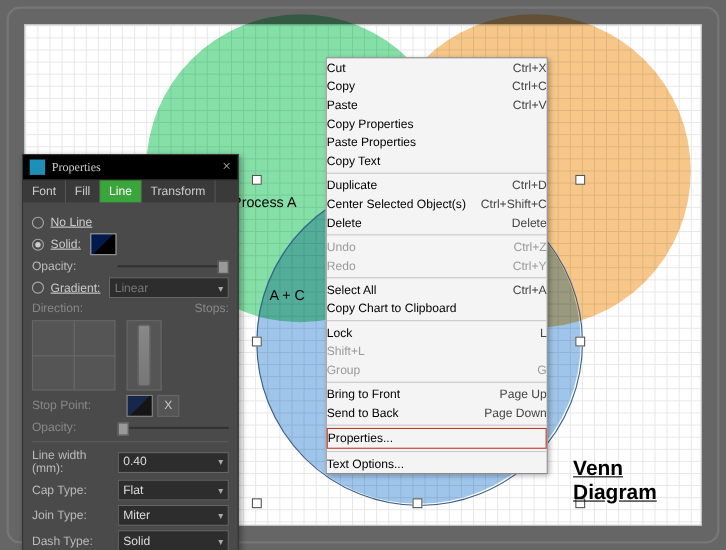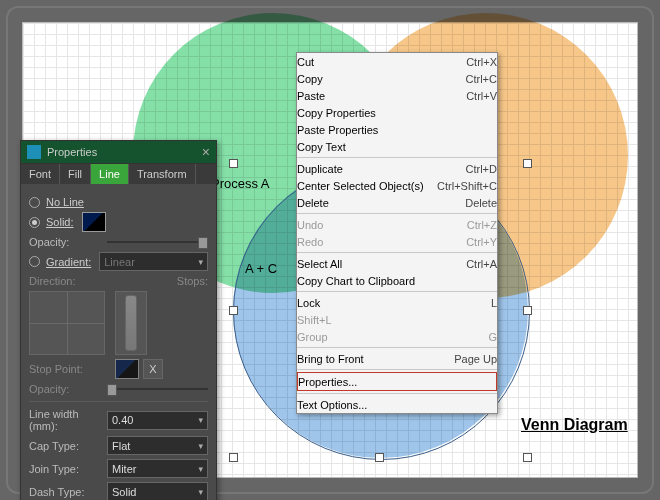--- a/index.html
+++ b/index.html
@@ -9,24 +9,24 @@
   background-size:11px 11px;border:1px solid #bbb;}
 
 .venn{position:absolute;left:0;top:0;right:0;bottom:0;}
 .circle{position:absolute;border-radius:50%;mix-blend-mode:multiply;}
 .circleA{left:110px;top:-10px;width:280px;height:280px;background:#84e0a7;}
 .circleB{left:320px;top:-10px;width:285px;height:285px;background:#f6c789;}
 .circleC{left:210px;top:140px;width:295px;height:295px;background:#9fc5ea;}
 .circleC-outline{position:absolute;left:210px;top:140px;width:295px;height:295px;border-radius:50%;border:1px solid #3a5e8a;pointer-events:none;}
 .sel-handle{position:absolute;width:7px;height:7px;background:#fff;border:1px solid #555;}
 .regionlabel{position:absolute;font-size:13px;}
-.caption{position:absolute;font-size:16px;font-weight:bold;text-decoration:underline;}
+.caption{position:absolute;font-size:19px;font-weight:bold;text-decoration:underline;}
 
 .propPanel{position:absolute;left:20px;top:140px;width:195px;background:#4a4a4a;color:#ccc;border:1px solid #333;box-shadow:2px 2px 6px rgba(0,0,0,0.4);}
-.propPanel .titlebar{display:flex;align-items:center;height:22px;background:#14532d;border-bottom:1px solid #333;padding:0 6px;}
+.propPanel .titlebar{display:flex;align-items:center;height:22px;background:#000000;border-bottom:1px solid #333;padding:0 6px;font-family:Liberation Serif, serif;}
 .propPanel .titlebar .icon{width:14px;height:14px;background:#1e90b8;display:inline-block;margin-right:6px;}
 .propPanel .titlebar .close{margin-left:auto;color:#aaa;font-size:14px;}
 .propTabs{display:flex;background:#3a3a3a;text-align:center;}
 .propTab{padding:4px 8px;color:#ccc;border-right:1px solid #555;cursor:pointer;}
 .propTab.active{background:#3aa53a;color:#fff;}
 .propBody{padding:8px;}
 .radio-row{display:flex;align-items:center;margin:4px 0;}
 .radio{width:9px;height:9px;border:1px solid #aaa;border-radius:50%;margin-right:6px;display:inline-flex;align-items:center;justify-content:center;}
 .radio.on::after{content:"";width:5px;height:5px;background:#ccc;border-radius:50%;}
 .ulabel{text-decoration:underline;}
@@ -240,20 +240,24 @@
     </div>
     <div class="mi dis">
       <span class="lab">Group</span>
       <span class="sc">G</span>
     </div>
     <div class="msep"></div>
     <div class="mi">
       <span class="lab">Bring to Front</span>
       <span class="sc">Page Up</span>
     </div>
+    <div class="mi">
+      <span class="lab">Send to Back</span>
+      <span class="sc">Page Down</span>
+    </div>
     <div class="msep"></div>
     <div class="mi hlbox">
       <span class="lab">Properties...</span>
       <span class="sc"></span>
     </div>
     <div class="msep"></div>
     <div class="mi">
       <span class="lab">Text Options...</span>
       <span class="sc"></span>
     </div>

